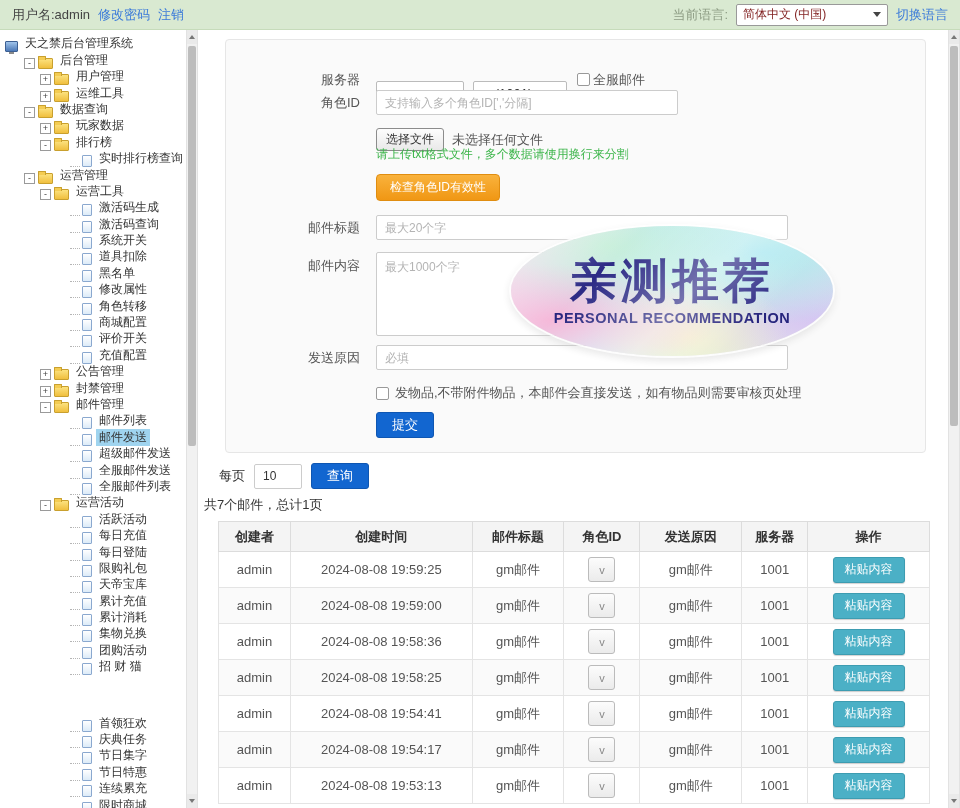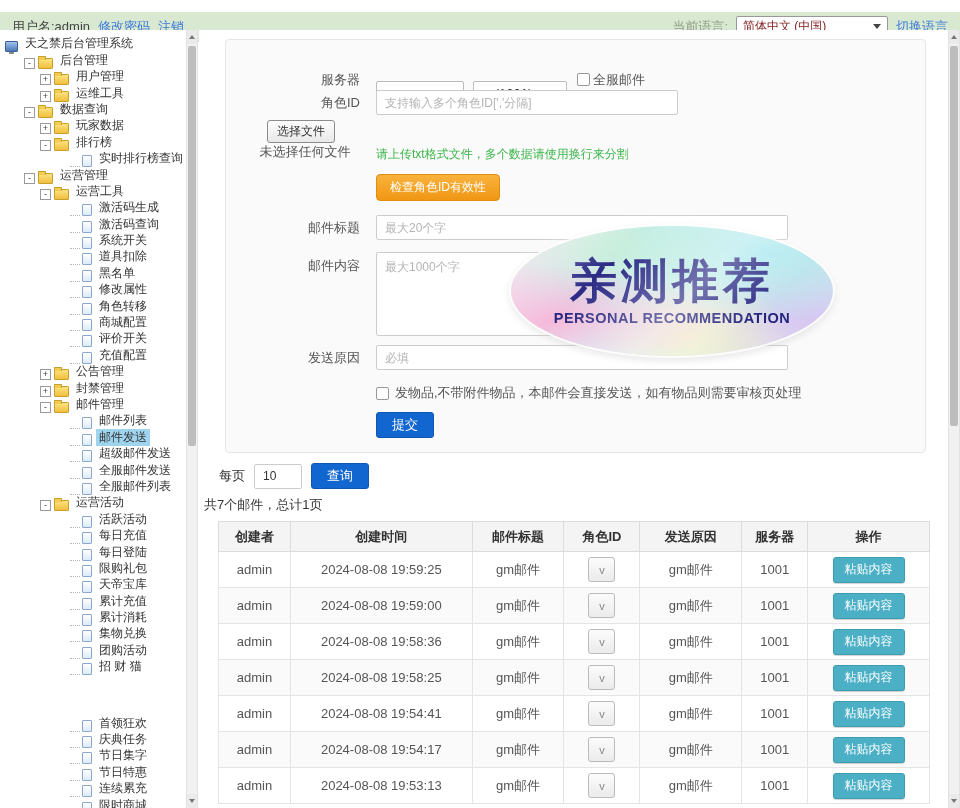--- a/index.html
+++ b/index.html
@@ -7,21 +7,21 @@
   body {
     width:960px; height:808px; overflow:hidden; position:relative;
     background:#ffffff; font-family:"Liberation Sans","DejaVu Sans",sans-serif;
     color:#333;
   }
   
   .topbar {
     position:absolute; left:0; top:0; width:960px; height:30px;
     background:#d9e9d1; border-bottom:1px solid #c6dbba;
     display:flex; align-items:center; justify-content:space-between;
-    padding:0 12px; font-size:13px; color:#444;margin-top:12px;
+    padding:0 12px; font-size:13px; color:#444;
   }
   .topbar .left, .topbar .right { display:flex; align-items:center; gap:8px; }
   .tb-link { color:#3a7ad9; text-decoration:none; cursor:pointer; }
   .lang-label { color:#8d9c84; }
   .lang-select {
     width:152px; height:22px; background:#fff; border:1px solid #999;
     border-radius:2px; display:flex; align-items:center; justify-content:space-between;
     padding:0 6px; font-size:12px; color:#7f1d1d; cursor:pointer;
   }
   .chevron-down {
@@ -444,21 +444,21 @@
       </div>
       <span class="cbox" style="margin-left:10px;"></span>
       <span class="cb-label" style="margin-left:3px;">全服邮件</span>
     </div>
 
     <div class="frow" style="left:0; top:50px;">
       <span class="flabel">角色ID</span>
       <input class="tinput" style="width: 302px;" placeholder="支持输入多个角色ID[','分隔]">
     </div>
 
-    <div class="frow" style="left:0; top:80px;flex-direction:column;">
+    <div class="frow" style="left:0; top:88px;">
       <span class="flabel"></span>
       <button class="file-btn">选择文件</button>
       <span class="file-none">未选择任何文件</span>
     </div>
 
     <div class="frow" style="left:0; top:106px;">
       <span class="flabel"></span>
       <span class="hint">请上传txt格式文件，多个数据请使用换行来分割</span>
     </div>
 

